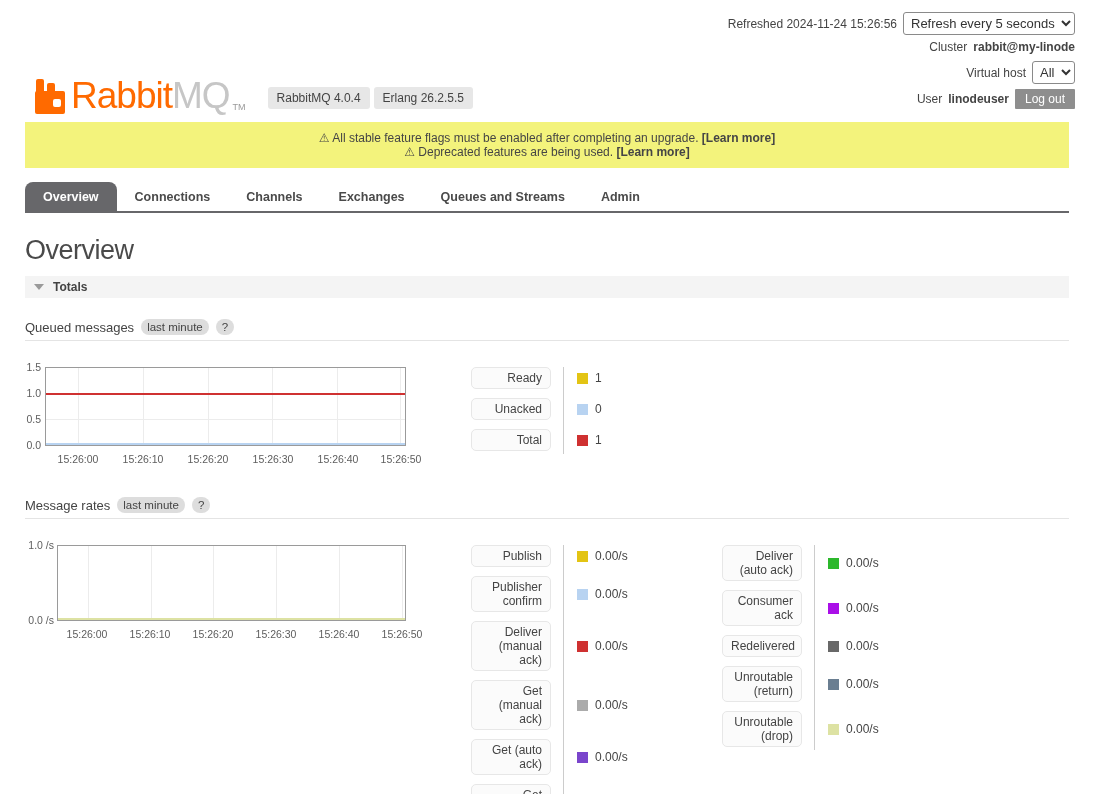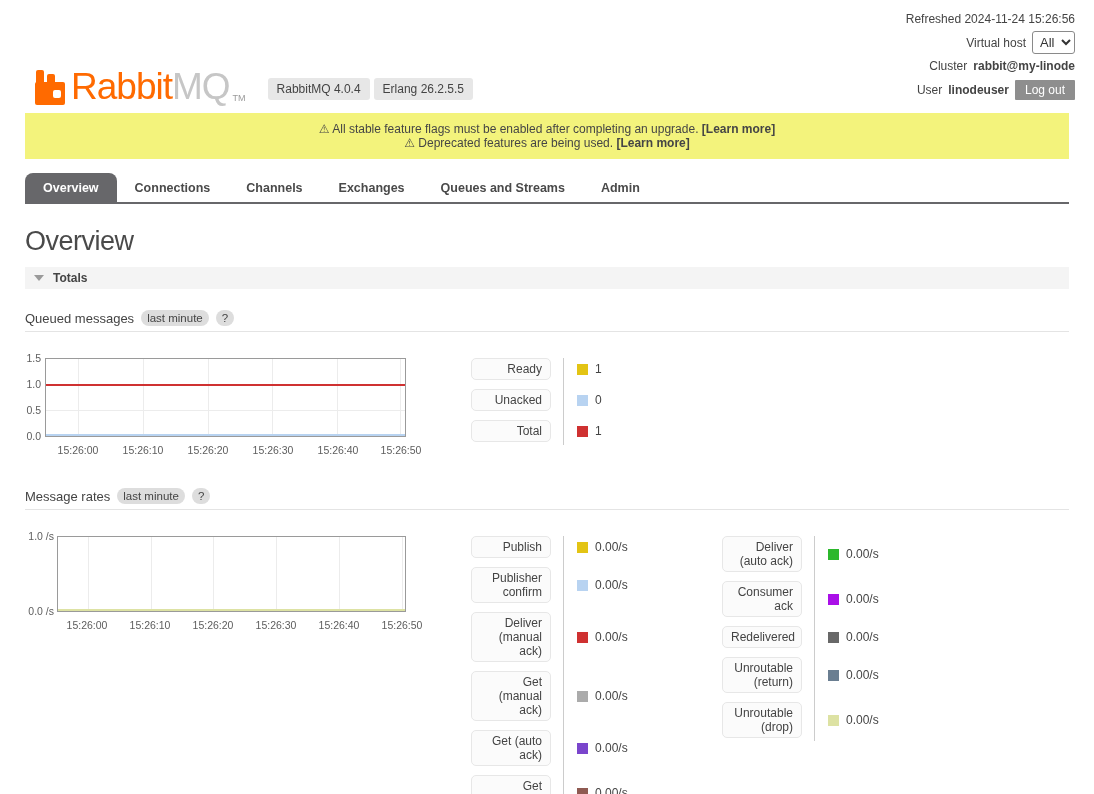--- a/index.html
+++ b/index.html
@@ -78,30 +78,33 @@
     <div class="logo-tm">TM</div>
     <div class="version-badges">
       <span class="vbadge">RabbitMQ 4.0.4</span>
       <span class="vbadge">Erlang 26.2.5.5</span>
     </div>
   </div>
 
   <div class="top-info">
     <div class="info-row">
       <span>Refreshed 2024-11-24 15:26:56</span>
+      <select>
+        <option>Refresh every 5 seconds</option>
+      </select>
+    </div>
+    <div class="info-row" style="margin-bottom:7px;">
+      <span>Cluster</span>
+      <b>rabbit@my-linode</b>
     </div>
     <div class="info-row">
       <span>Virtual host</span>
       <select>
         <option>All</option>
       </select>
-    </div>
-    <div class="info-row" style="margin-bottom:7px;">
-      <span>Cluster</span>
-      <b>rabbit@my-linode</b>
     </div>
     <div class="info-row">
       <span>User</span>
       <b>linodeuser</b>
       <button class="logout-btn" style="background: rgb(142, 142, 142);">Log out</button>
     </div>
   </div>
 </div>
 
 <div class="banner" style="background: rgb(243, 243, 124);">

